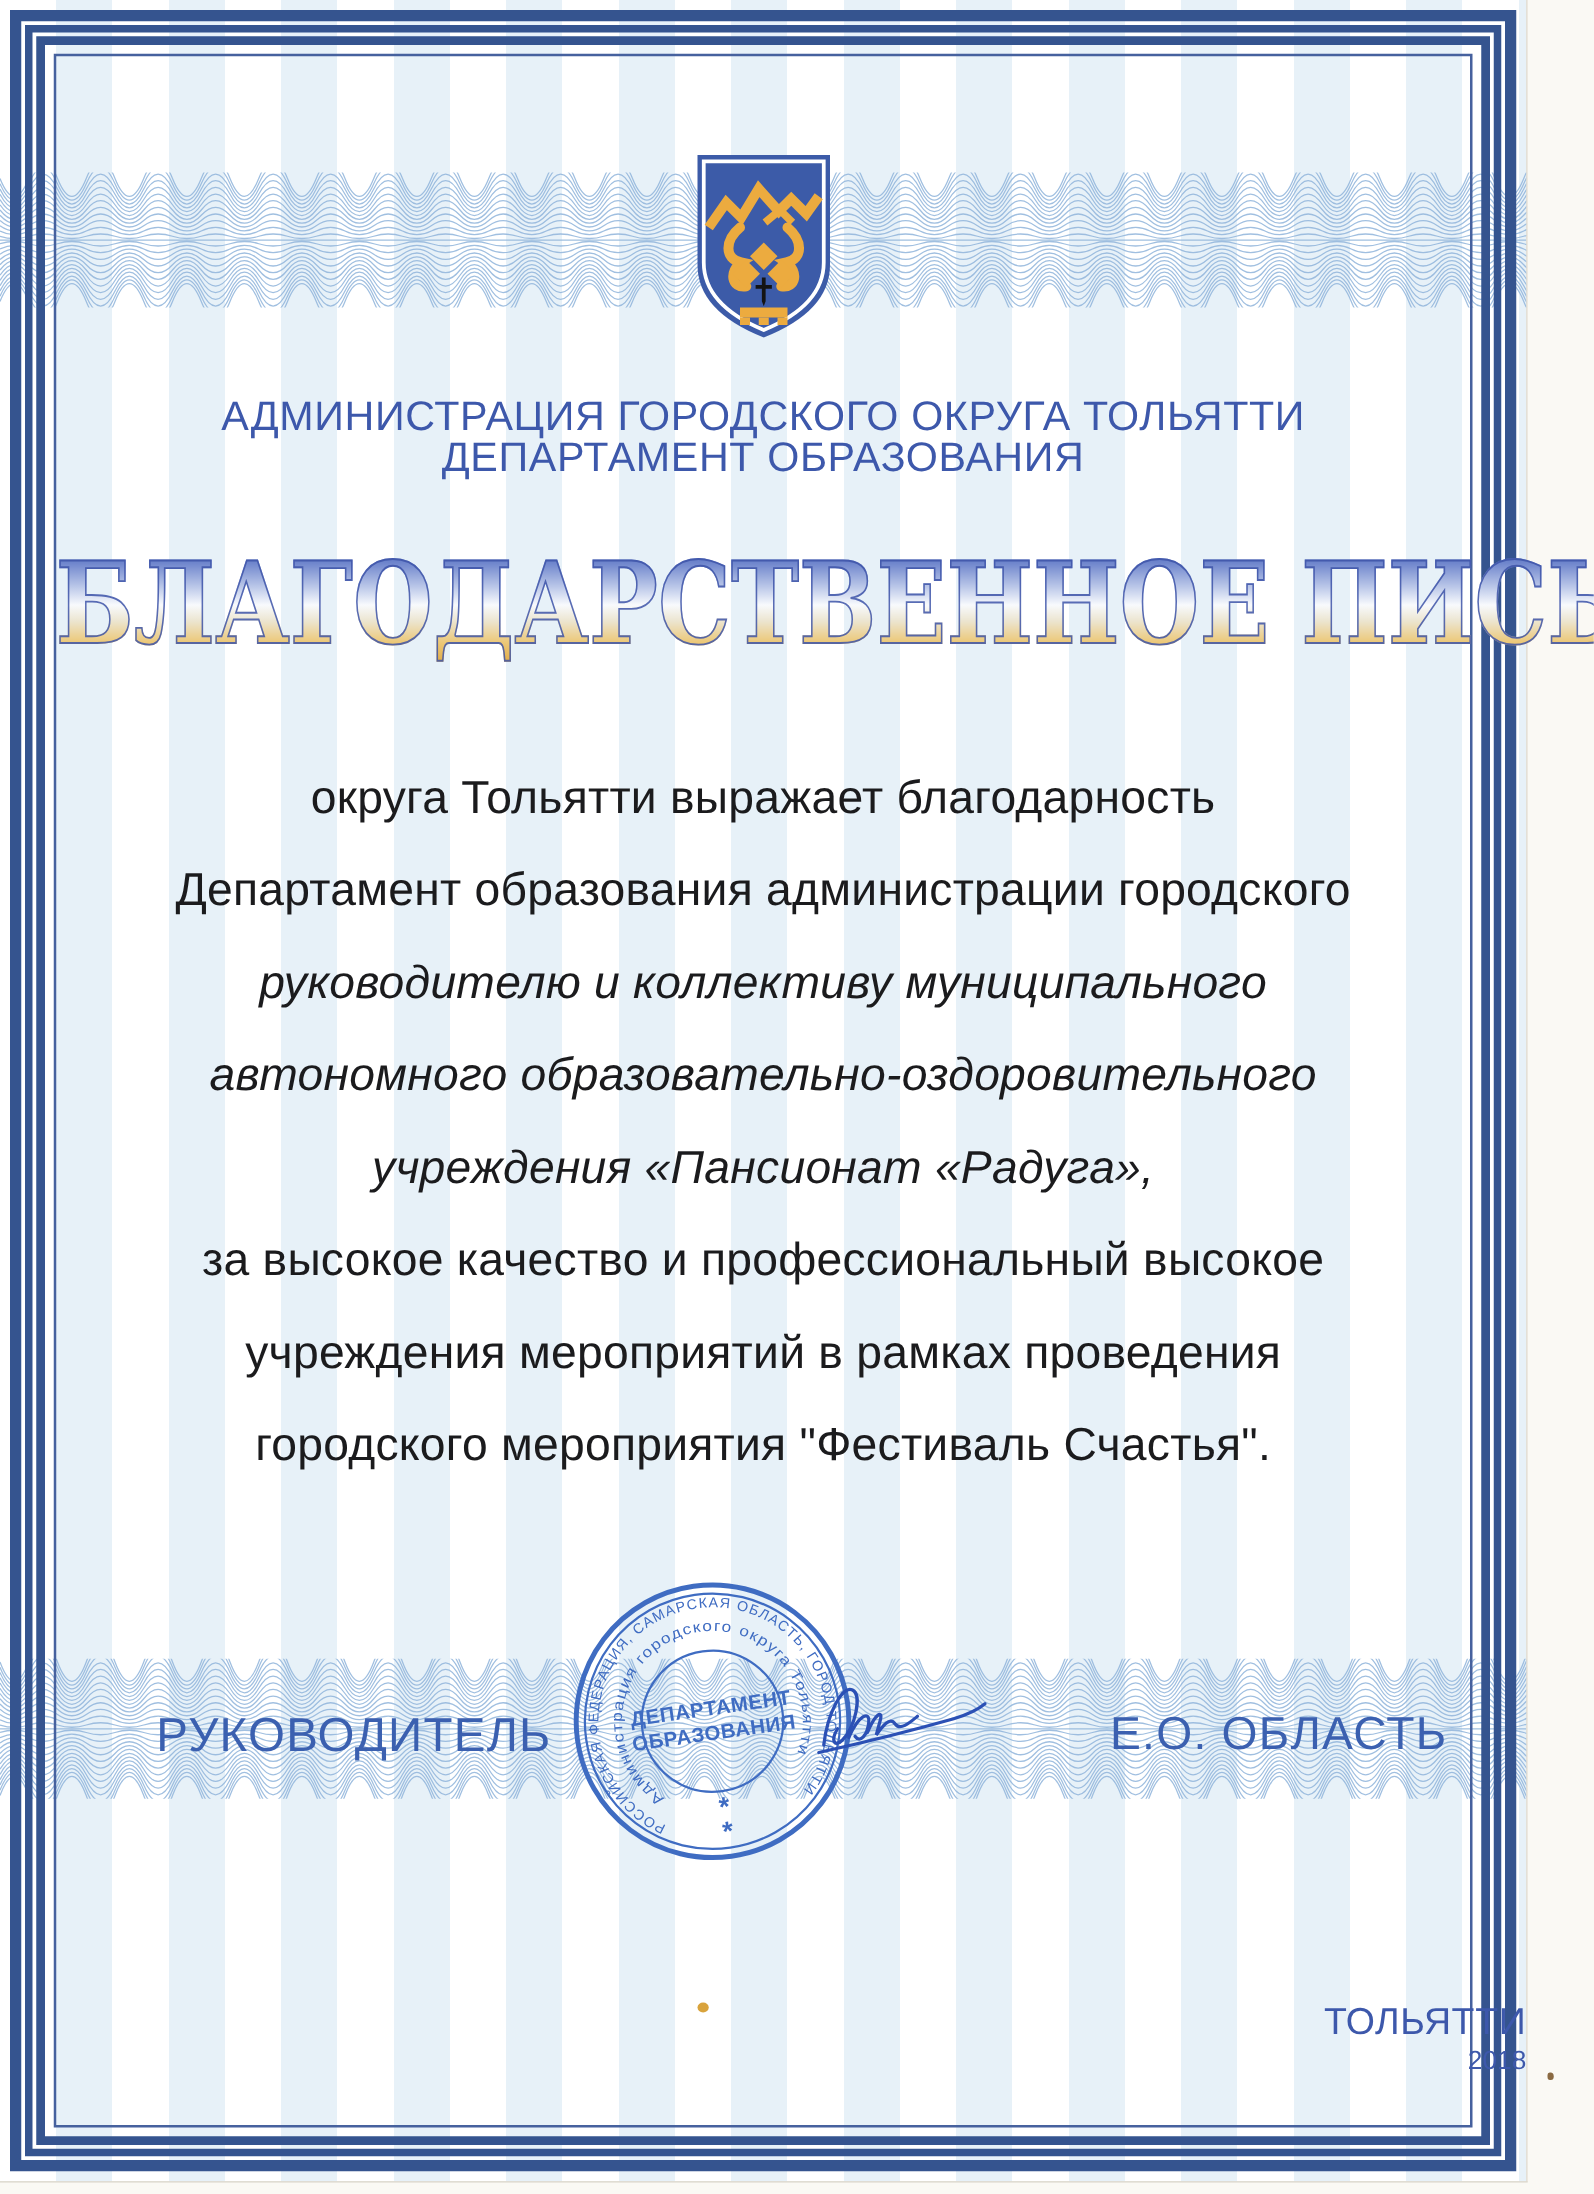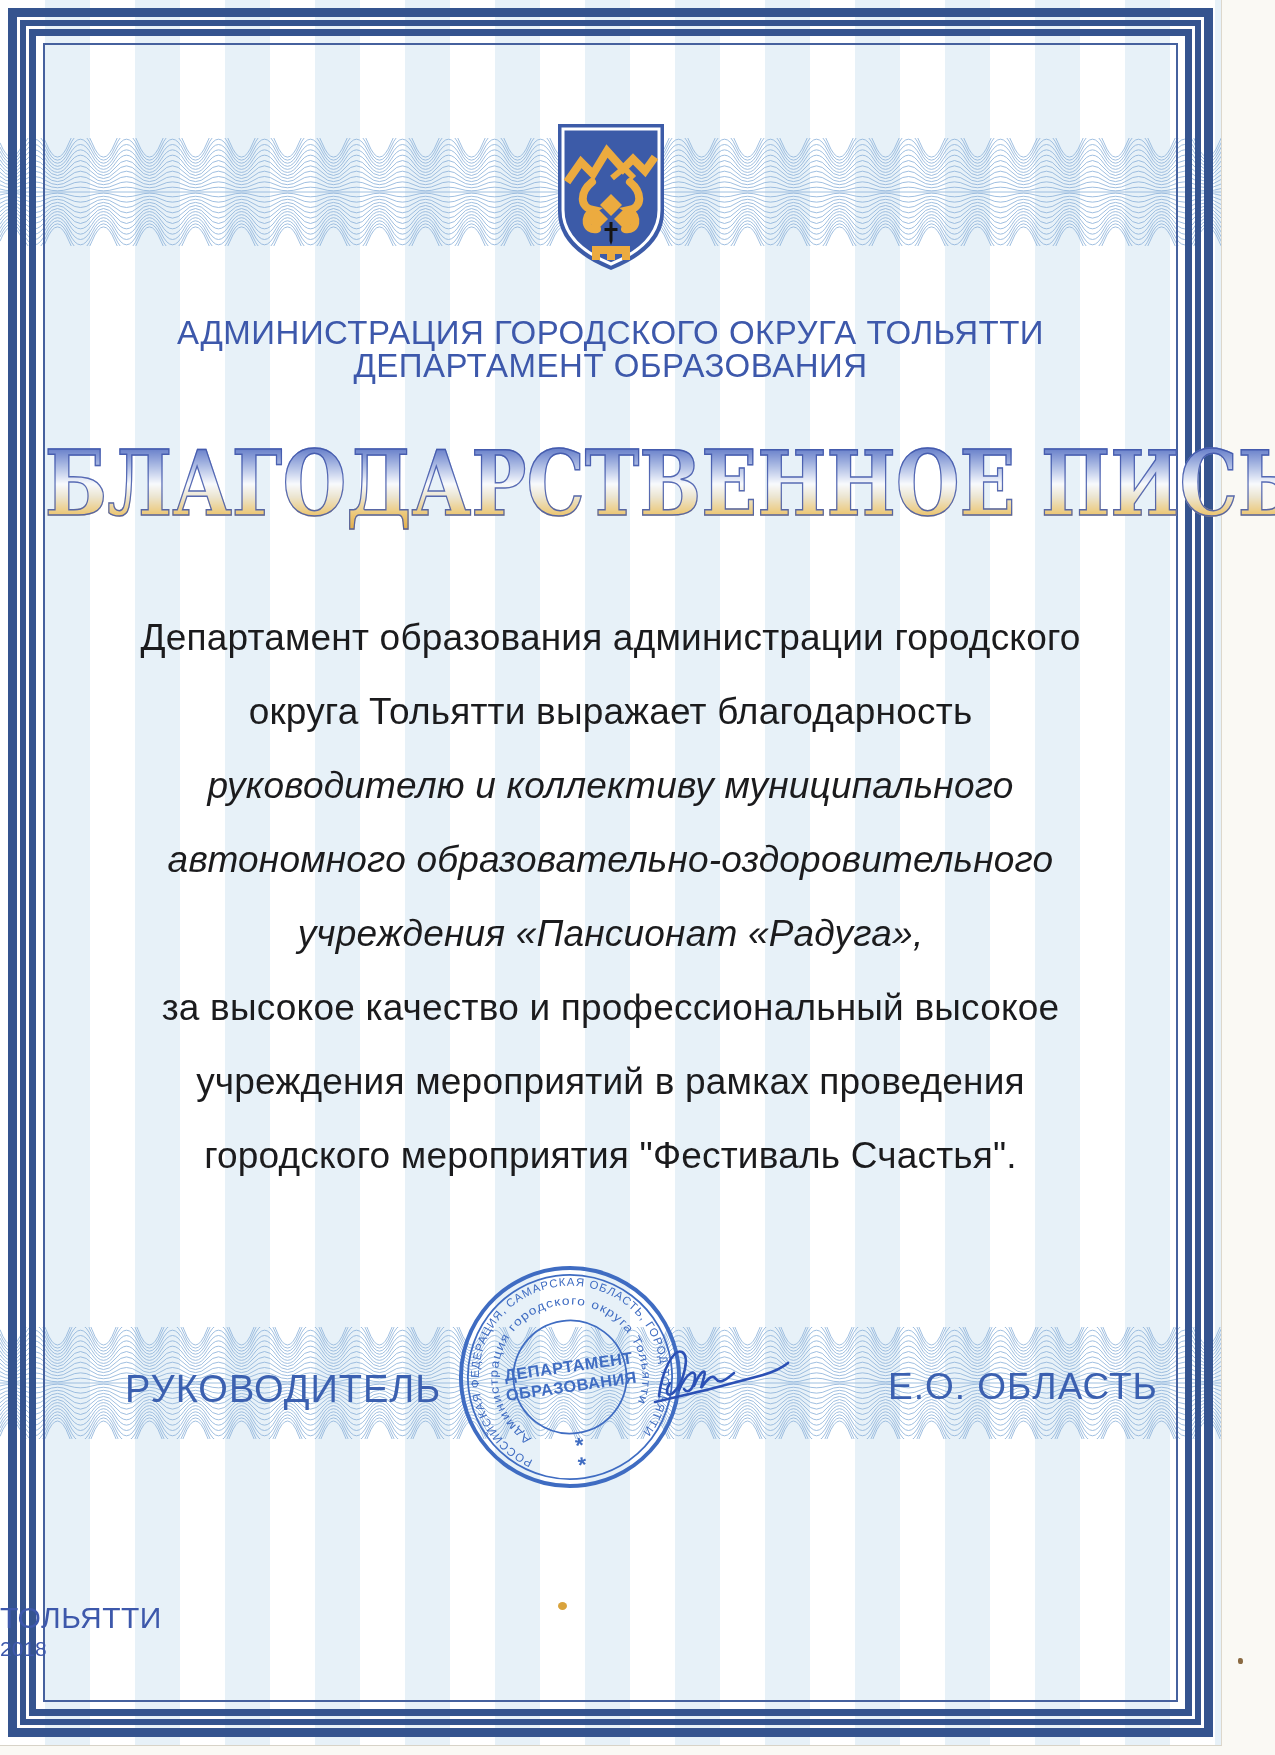--- a/index.html
+++ b/index.html
@@ -57,21 +57,21 @@
     color:#3b60b0;font-size:38px;letter-spacing:1px;
   }
   .signer-name{
     position:absolute;left:888px;top:1366px;z-index:3;
     color:#3b60b0;font-size:37px;letter-spacing:1px;
   }
   .seal{position:absolute;left:456px;top:1263px;width:228px;height:228px;z-index:4;}
   .signature{position:absolute;left:645px;top:1342px;width:150px;height:75px;z-index:5;}
   
   .city-year{
-    position:absolute;left:0;top:1602px;width:1221px;text-align:left;z-index:3;
+    position:absolute;left:0;top:1602px;width:1221px;text-align:right;z-index:3;
     color:#3d58ab;line-height:31px;
   }
   .city-year .city{font-size:30px;letter-spacing:.5px;}
   .city-year .year{font-size:21px;}
   .speck{position:absolute;border-radius:50%;z-index:6;}
   .speck-gold{left:558px;top:1602px;width:9px;height:8px;background:#d9a33c;}
   .speck-brown{left:1238px;top:1658px;width:5px;height:6px;background:#8a6a42;border-radius:40% 60% 55% 45%;}
 </style>
 </head>
 <body>
@@ -166,22 +166,22 @@
   <div class="org">
     <div>АДМИНИСТРАЦИЯ ГОРОДСКОГО ОКРУГА ТОЛЬЯТТИ</div>
     <div>ДЕПАРТАМЕНТ ОБРАЗОВАНИЯ</div>
   </div>
 
   <div class="title-wrap">
     <span class="title-text">БЛАГОДАРСТВЕННОЕ ПИСЬМО</span>
   </div>
 
   <div class="letter-body">
+    <div class="ln">округа Тольятти выражает благодарность</div>
     <div class="ln">Департамент образования администрации городского</div>
-    <div class="ln">округа Тольятти выражает благодарность</div>
     <div class="ln it">руководителю и коллективу муниципального</div>
     <div class="ln it">автономного образовательно-оздоровительного</div>
     <div class="ln it">учреждения «Пансионат «Радуга»,</div>
     <div class="ln">за высокое качество и профессиональный высокое</div>
     <div class="ln">учреждения мероприятий в рамках проведения</div>
     <div class="ln">городского мероприятия "Фестиваль Счастья".</div>
   </div>
 
   <div class="signer-role">РУКОВОДИТЕЛЬ</div>
   <div class="signer-name">Е.О. ОБЛАСТЬ</div>

